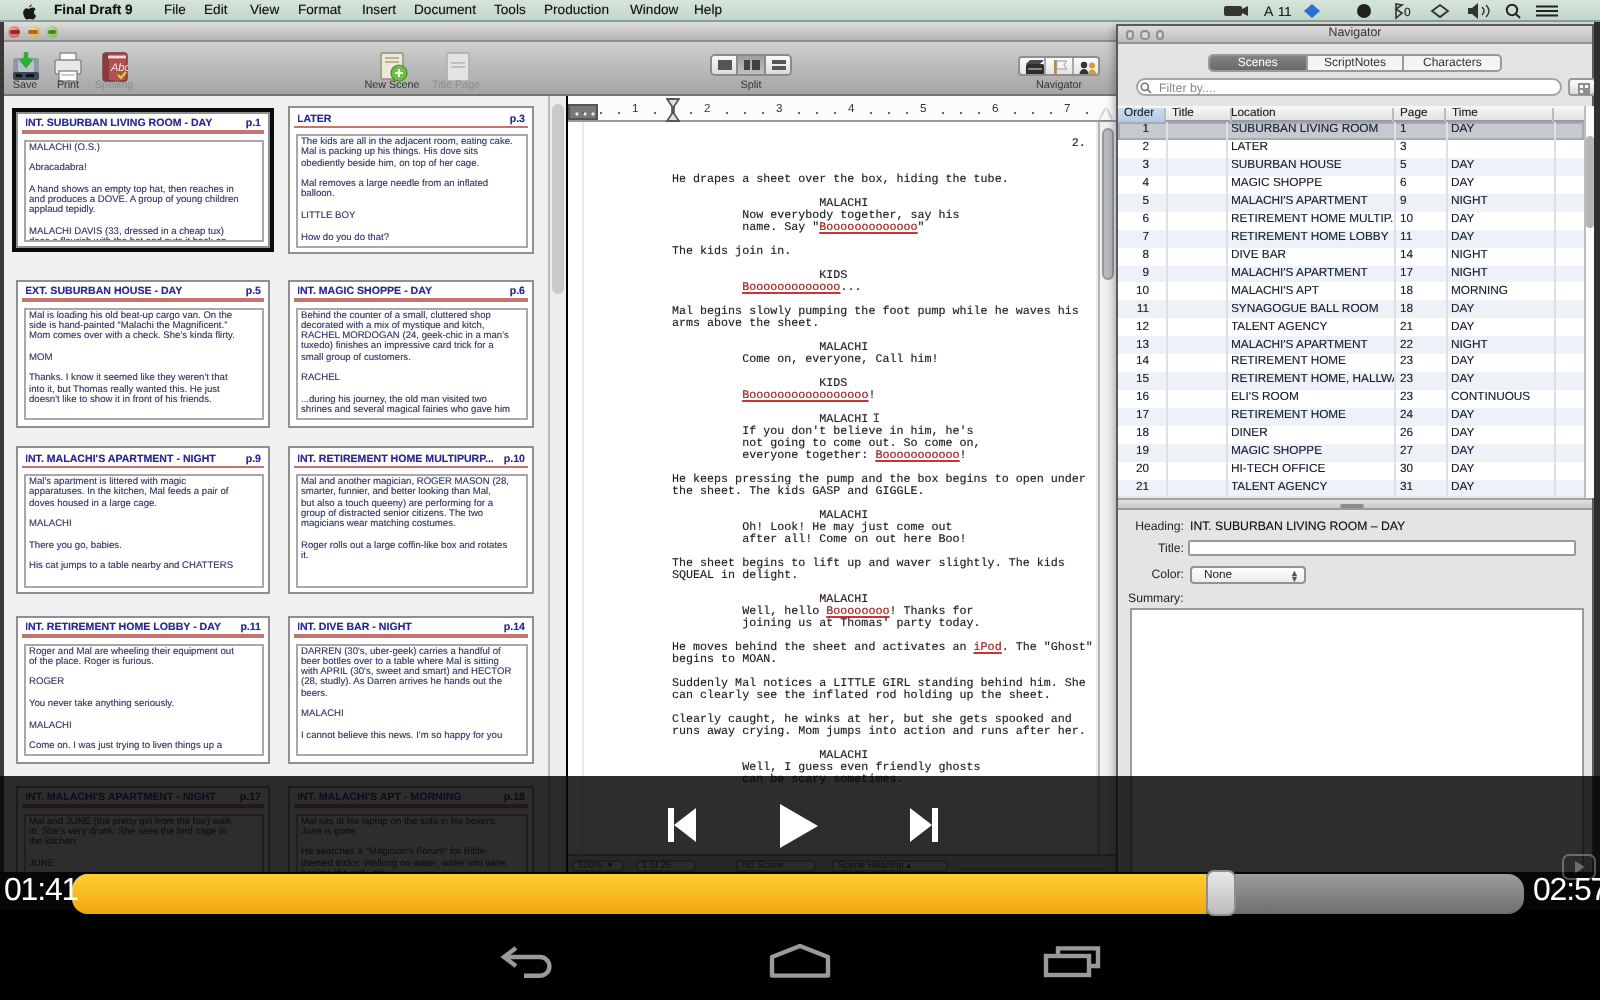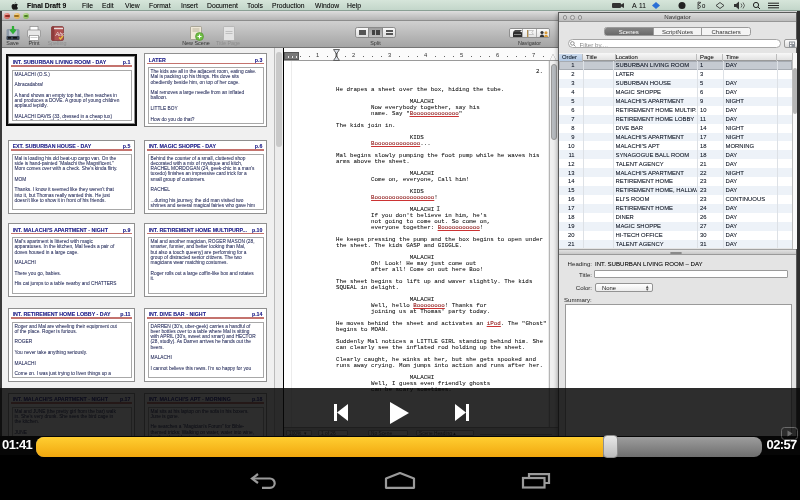--- a/index.html
+++ b/index.html
@@ -87,21 +87,21 @@
 #fcolor{position:absolute;left:36px;top:270px;width:58px;height:8.5px;background:linear-gradient(#fff,#ececec);border:1px solid #939393;border-radius:2px;font-size:5.9px;color:#222;line-height:8px;padding-left:6px}
 #fstep{position:absolute;right:2.5px;top:1.2px;font-size:4.5px;color:#555;line-height:3px}
 #fsummary{position:absolute;left:5.5px;top:290.5px;width:227.5px;height:146px;background:#fff;border:1px solid #9a9a9a}
 
 #ov1{position:absolute;left:0;top:388px;width:800px;height:48px;background:rgba(8,8,8,0.85)}
 #ov2{position:absolute;left:0;top:436px;width:800px;height:19px;background:#060606}
 #navbar{position:absolute;left:0;top:455px;width:800px;height:45px;background:#000}
 #pbar{position:absolute;left:36px;top:437px;width:726px;height:19.5px;border-radius:8px;overflow:hidden;background:linear-gradient(#9d9d9d,#6e6e6e)}
 #pfill{position:absolute;left:0;top:0;width:567px;height:19.5px;background:linear-gradient(#ffce31,#f1a70e)}
 #knob{position:absolute;left:603px;top:435px;width:14.5px;height:22.5px;background:linear-gradient(#e8e8e8,#bcbcbc);border:1px solid #8f8f8f;border-radius:4px}
-.ptime{position:absolute;top:437px;font-size:13px;font-weight:bold;color:#fff;letter-spacing:-0.6px}
+.ptime{position:absolute;top:437px;font-size:16px;font-weight:normal;color:#fff;letter-spacing:-0.6px}
 </style></head>
 <body>
 <div id="stage">
 
  <div id="menubar">
   <svg class="abs" style="left:11px;top:1.5px" width="7" height="8" viewBox="0 0 7 8">
         <path d="M3.6 1.6c0.1-0.7 0.6-1.3 1.2-1.4 0.1 0.7-0.5 1.4-1.2 1.4zM3.5 2.2c0.6 0 1-0.4 1.8-0.4 0.6 0 1.2 0.3 1.5 0.9-1.3 0.8-1 2.6 0.3 3.1-0.3 0.8-0.9 2-1.7 2-0.5 0-0.7-0.3-1.4-0.3-0.7 0-0.9 0.3-1.4 0.3-0.9 0-2-1.9-2-3.4 0-1.5 0.9-2.3 1.8-2.3 0.5 0 0.9 0.4 1.5 0.4z" fill="#1a1a1a"></path>
       </svg>
   <span style="left:27px;font-weight:bold">Final Draft 9</span>
   <span style="left:82px">File</span>

